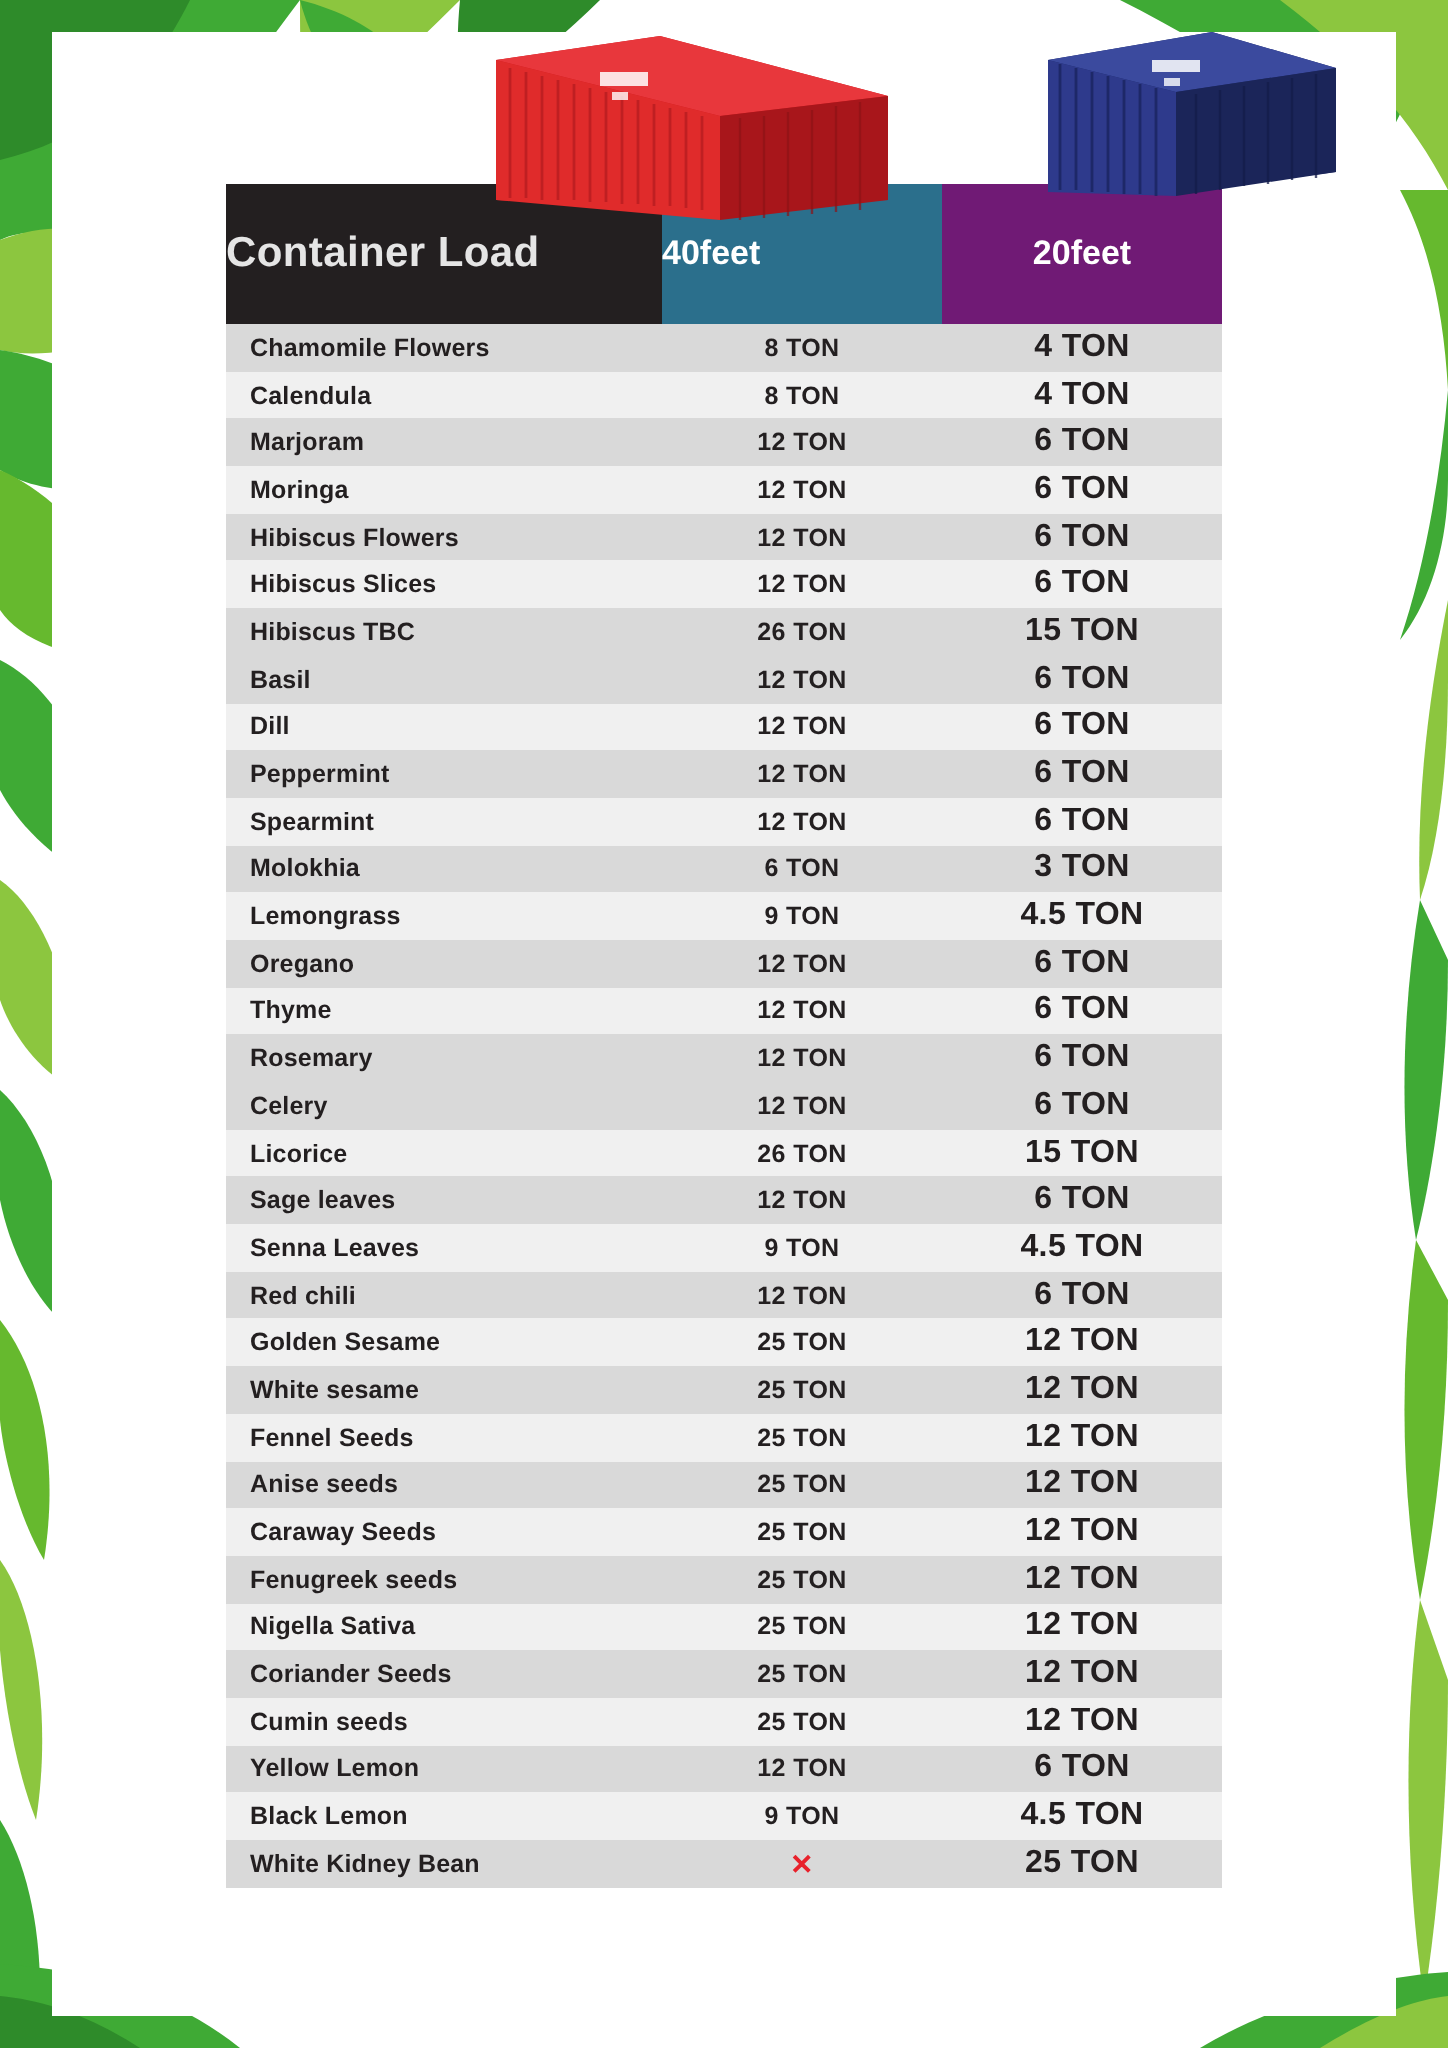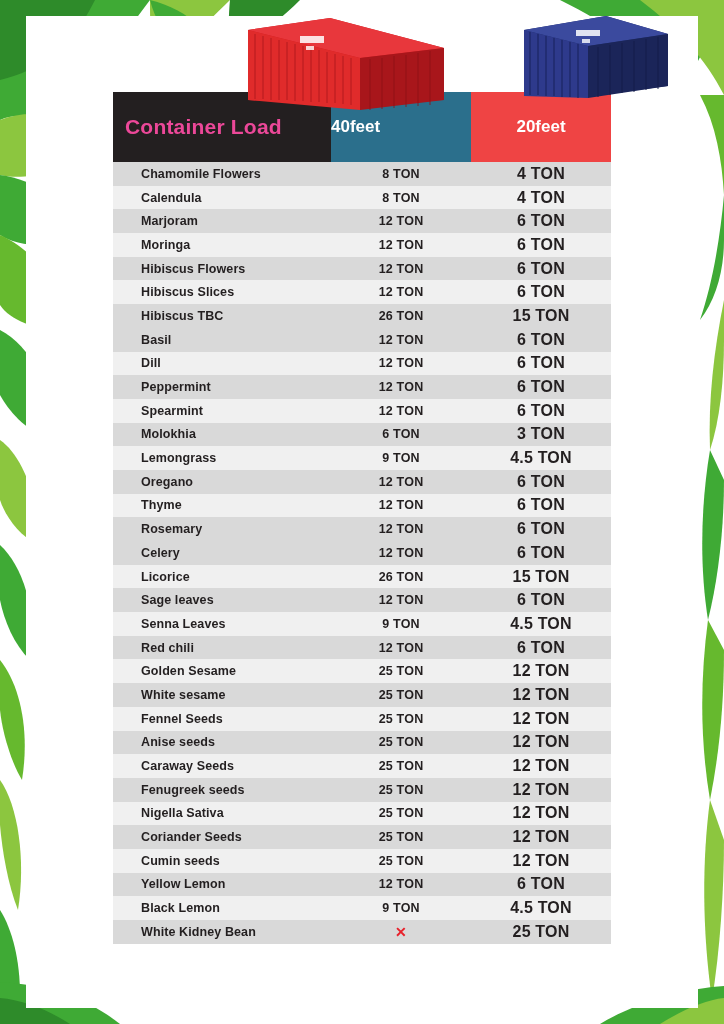--- a/index.html
+++ b/index.html
@@ -60,51 +60,50 @@
   col.c-40   { width: 140px; }
   col.c-20   { width: 140px; }
 
   thead th {
     height: 70px;
     padding: 0;
     vertical-align: middle;
   }
   th.head-title {
     background: #231f20;
-    color: #ec4899;
+    color: #e5e5e5;
     text-align: left;
-    padding-left: 12px;
     font-size: 21px;
     font-weight: bold;
     letter-spacing: 0.2px;
   }
   th.head-40 {
     background: #2b6f8c;
     color: #ffffff;
     font-size: 17px;
     font-weight: bold;
     text-align: left;
   }
   th.head-20 {
-    background: #ef4444;
+    background: #701a75;
     color: #ffffff;
     font-size: 17px;
     font-weight: bold;
     text-align: center;
   }
 
   tbody td {
     height: 23.7px;
     font-size: 12.5px;
     font-weight: bold;
     color: #231f20;
     padding: 0;
   }
   td.name {
-    padding-left: 28px;
+    padding-left: 12px;
     text-align: left;
     letter-spacing: 0.1px;
   }
   td.val {
     text-align: center;
     letter-spacing: 0.2px;
   }
   tr.odd td  { background: #d9d9d9; }
   tr.even td { background: #f0f0f0; }
 

